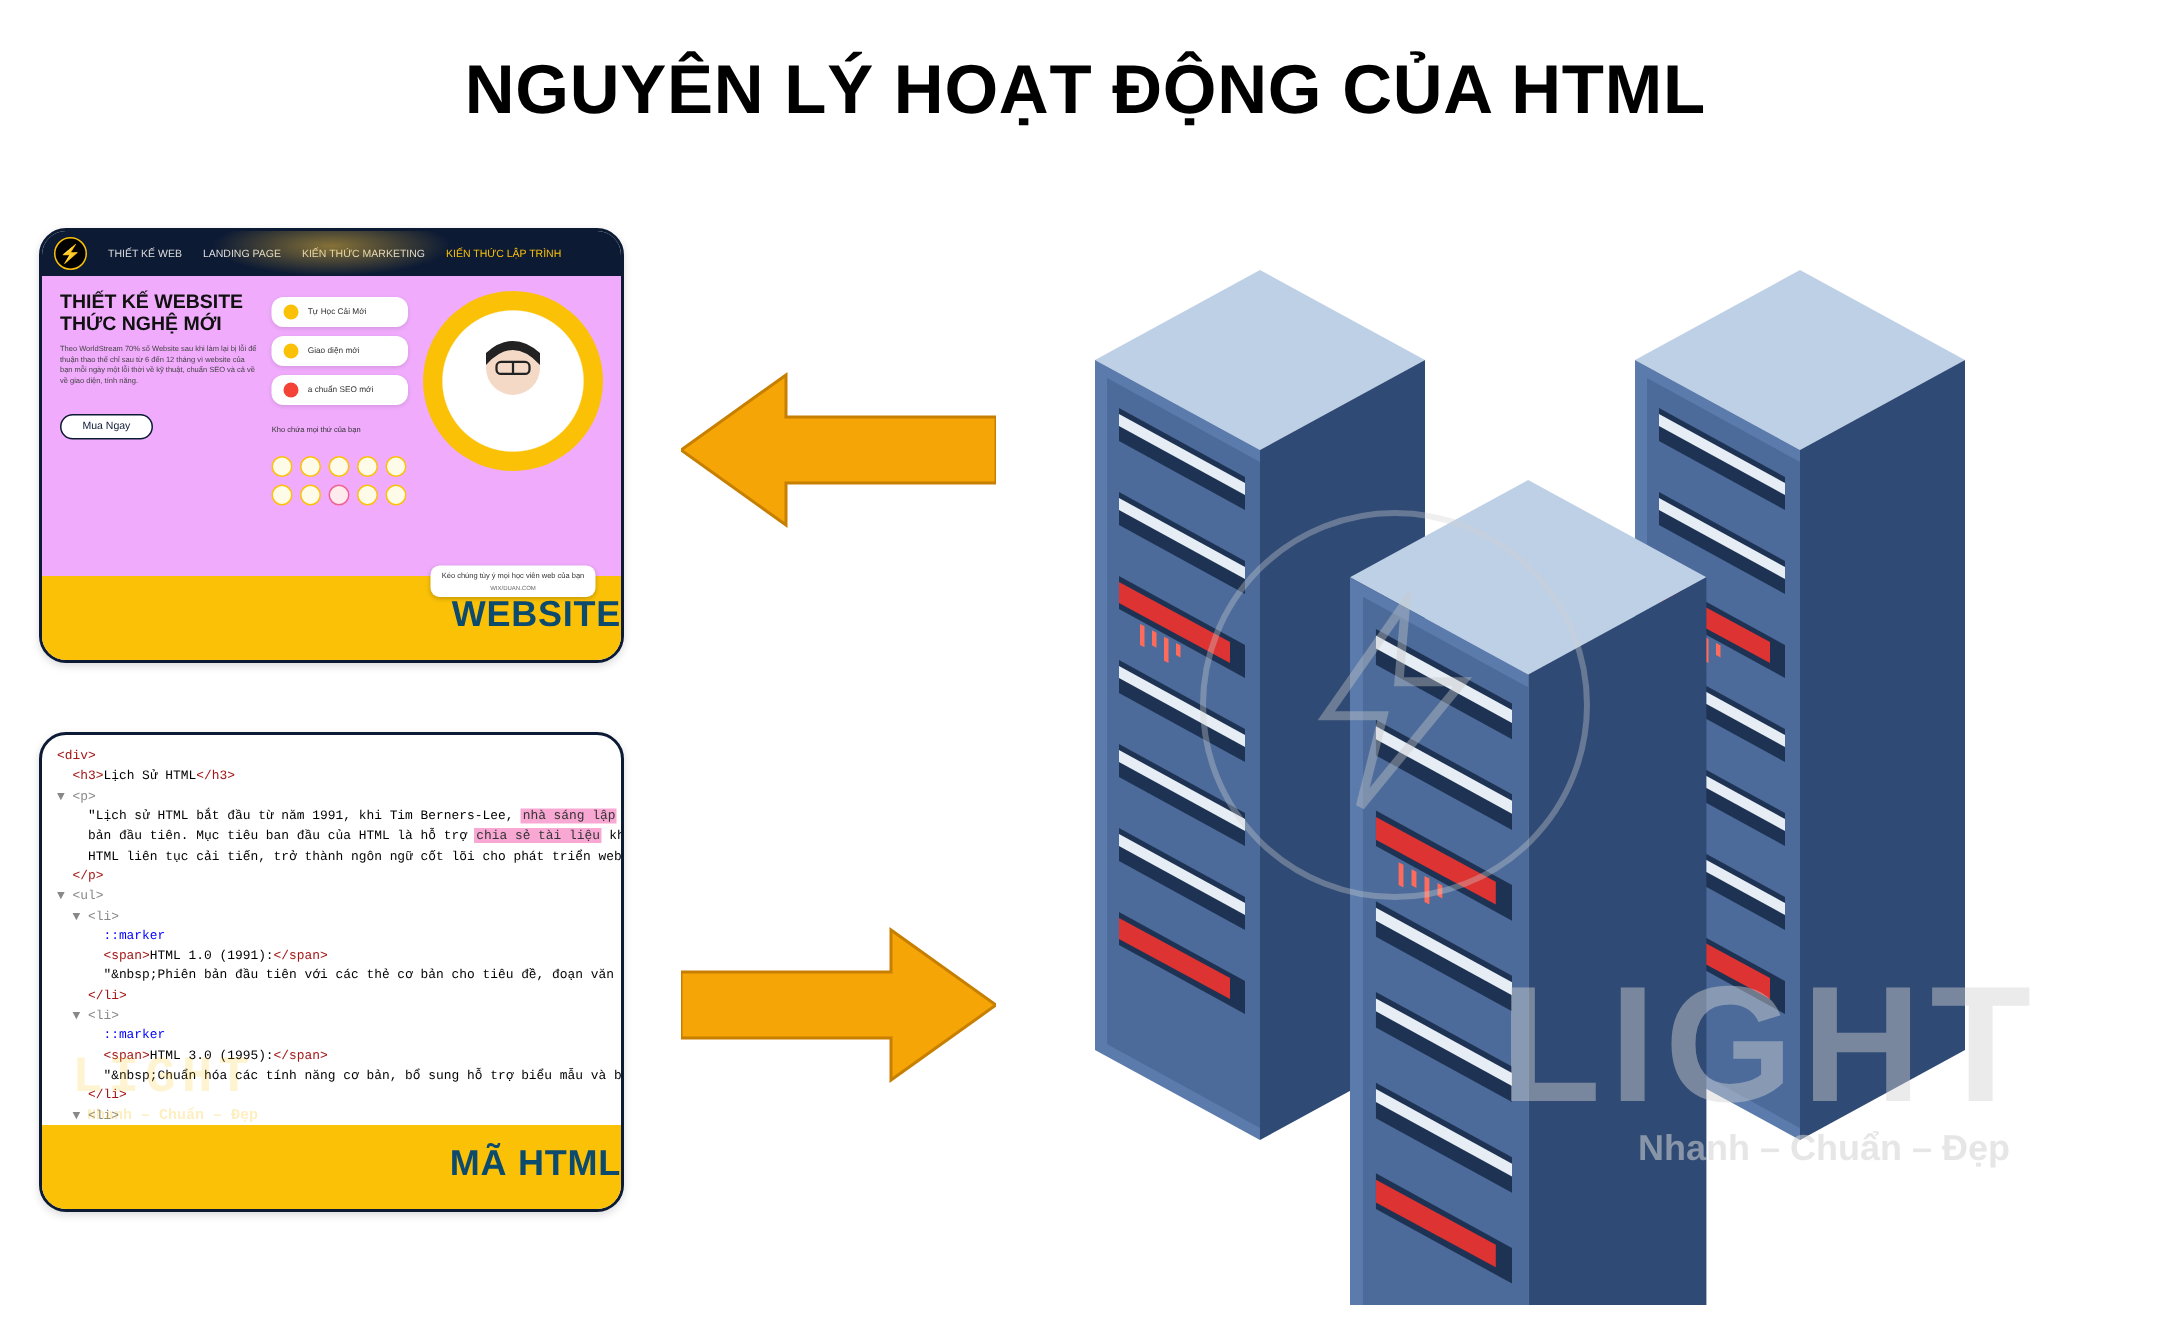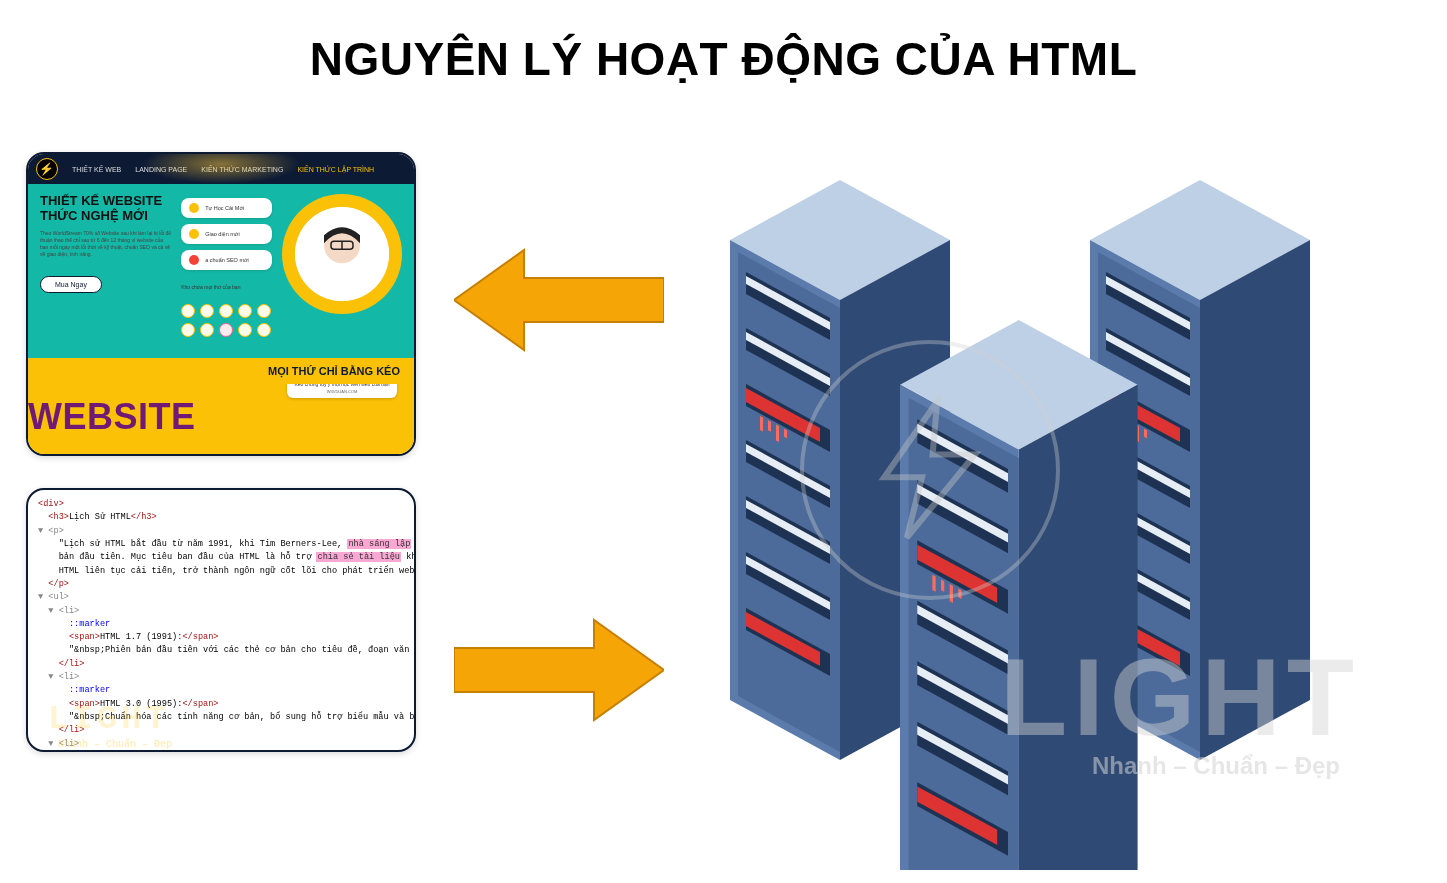--- a/index.html
+++ b/index.html
@@ -32,24 +32,24 @@
     width: 390px;
     border: 2px solid #0c1a34;
     border-radius: 18px;
     overflow: hidden;
     background: #fff;
     box-shadow: 0 2px 6px rgba(0,0,0,.15);
   }
   .card-top { width: 100%; }
   .card-footer {
     background: #fbc107;
-    text-align: left;
+    text-align: right;
     font-weight: 900;
-    font-size: 36px;
-    color: #701a75;
+    font-size: 24px;
+    color: #0c4a6e;
     padding: 12px 0 16px;
     letter-spacing: 0.5px;
   }
   
   #card-website { left: 26px; top: 62px; }
   .web-preview { height: 230px; display:flex; flex-direction:column; }
   .web-nav {
     background: #0c1a34;
     height: 30px;
     display: flex;
@@ -74,21 +74,21 @@
   .web-logo {
     width:22px;height:22px;border-radius:50%;
     background:#000;border:1px solid #fbc107;
     display:flex;align-items:center;justify-content:center;
     color:#fbc107;font-size:12px;font-weight:bold;
   }
   .web-nav span.active { color:#fbc107; }
   .web-body {
     flex:1;
     display:flex;
-    background:#14b8a6;
+    background:#f0abfc;
     padding: 10px 12px 4px;
     gap:10px;
     position:relative;
   }
   .web-left { flex:1.3; }
   .web-h1 { font-size:13px;font-weight:900;color:#111;line-height:1.15; }
   .web-h1 .l2 { display:block; }
   .web-desc { font-size:5px;color:#444;margin-top:6px;line-height:1.4; max-width:160px;}
   .web-btn {
     margin-top:18px;
@@ -266,52 +266,52 @@
               <path d="M19 28 Q37 8 55 28 L55 20 Q37 4 19 20 Z" fill="#222"></path>
               <rect x="26" y="26" width="22" height="8" rx="3" fill="none" stroke="#222" stroke-width="1.5"></rect>
               <line x1="37" y1="26" x2="37" y2="34" stroke="#222" stroke-width="1.5"></line>
             </svg>
           </div>
           <div class="avatar-cap">
             <span>Kéo chúng tùy ý mọi học viên web của bạn</span>
             <span class="small">WIX/DUAN.COM</span>
           </div>
         </div>
-        <div class="web-ribbon">MỌI THỨ CHỈ BẰNG KÉO</div>
       </div>
     </div>
     <div class="card-footer">WEBSITE</div>
   </div>
 
   <div class="card" id="card-code">
     <div class="card-top code-preview"><span class="t-tag">&lt;div&gt;</span>
 <span class="t-tag">  &lt;h3&gt;</span><span class="t-txt">Lịch Sử HTML</span><span class="t-tag">&lt;/h3&gt;</span>
 <span class="tri">▼ &lt;p&gt;</span>
 <span class="t-txt">    "Lịch sử HTML bắt đầu từ năm 1991, khi Tim Berners-Lee, </span><span class="hl">nhà sáng lập</span><span class="t-txt"> World Wide Web, phát triển phiên</span>
 <span class="t-txt">    bản đầu tiên. Mục tiêu ban đầu của HTML là hỗ trợ </span><span class="hl">chia sẻ tài liệu</span><span class="t-txt"> khoa học trên mạng. Qua nhiều năm,</span>
 <span class="t-txt">    HTML liên tục cải tiến, trở thành ngôn ngữ cốt lõi cho phát triển web."</span>
 <span class="t-tag">  &lt;/p&gt;</span>
 <span class="tri">▼ &lt;ul&gt;</span>
 <span class="tri">  ▼ &lt;li&gt;</span>
 <span class="t-blue">      ::marker</span>
-<span class="t-tag">      &lt;span&gt;</span><span class="t-txt">HTML 1.7 (1991):</span><span class="t-tag">&lt;/span&gt;</span>
+<span class="t-tag">      &lt;span&gt;</span><span class="t-txt">HTML 1.0 (1991):</span><span class="t-tag">&lt;/span&gt;</span>
 <span class="t-txt">      "&amp;nbsp;Phiên bản đầu tiên với các thẻ cơ bản cho tiêu đề, đoạn văn và liên kết."</span>
 <span class="t-tag">    &lt;/li&gt;</span>
 <span class="tri">  ▼ &lt;li&gt;</span>
 <span class="t-blue">      ::marker</span>
 <span class="t-tag">      &lt;span&gt;</span><span class="t-txt">HTML 3.0 (1995):</span><span class="t-tag">&lt;/span&gt;</span>
 <span class="t-txt">      "&amp;nbsp;Chuẩn hóa các tính năng cơ bản, bổ sung hỗ trợ biểu mẫu và bảng."</span>
 <span class="t-tag">    &lt;/li&gt;</span>
 <span class="tri">  ▼ &lt;li&gt;</span>
 
 
 
       <div class="watermark-light">LIGHT</div>
       <div class="watermark-sub">Nhanh – Chuẩn – Đẹp</div>
     </div>
+    <div class="card-footer">MÃ HTML</div>
   </div>
 
   <div class="arrow" id="arrow-left">
     <svg viewBox="0 0 210 120">
       <polygon points="0,60 70,10 70,38 210,38 210,82 70,82 70,110" fill="#f6a506" stroke="#c77f00" stroke-width="2"></polygon>
     </svg>
   </div>
   <div class="arrow" id="arrow-right">
     <svg viewBox="0 0 210 120">
       <polygon points="210,60 140,10 140,38 0,38 0,82 140,82 140,110" fill="#f6a506" stroke="#c77f00" stroke-width="2"></polygon>

